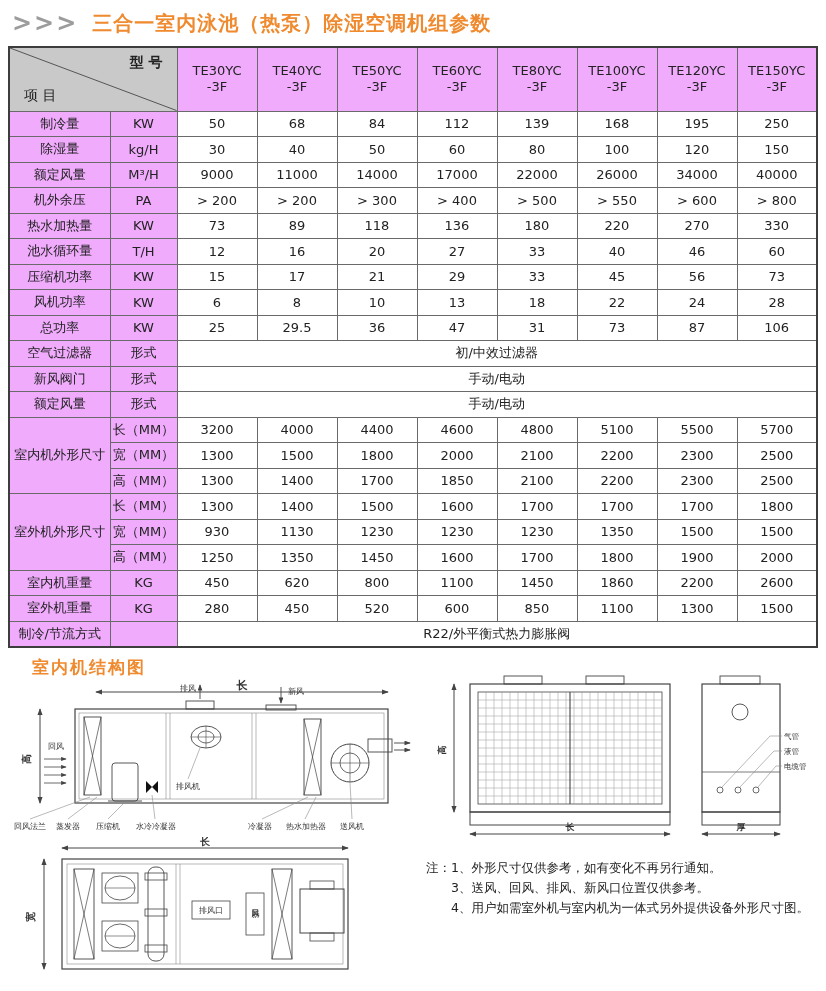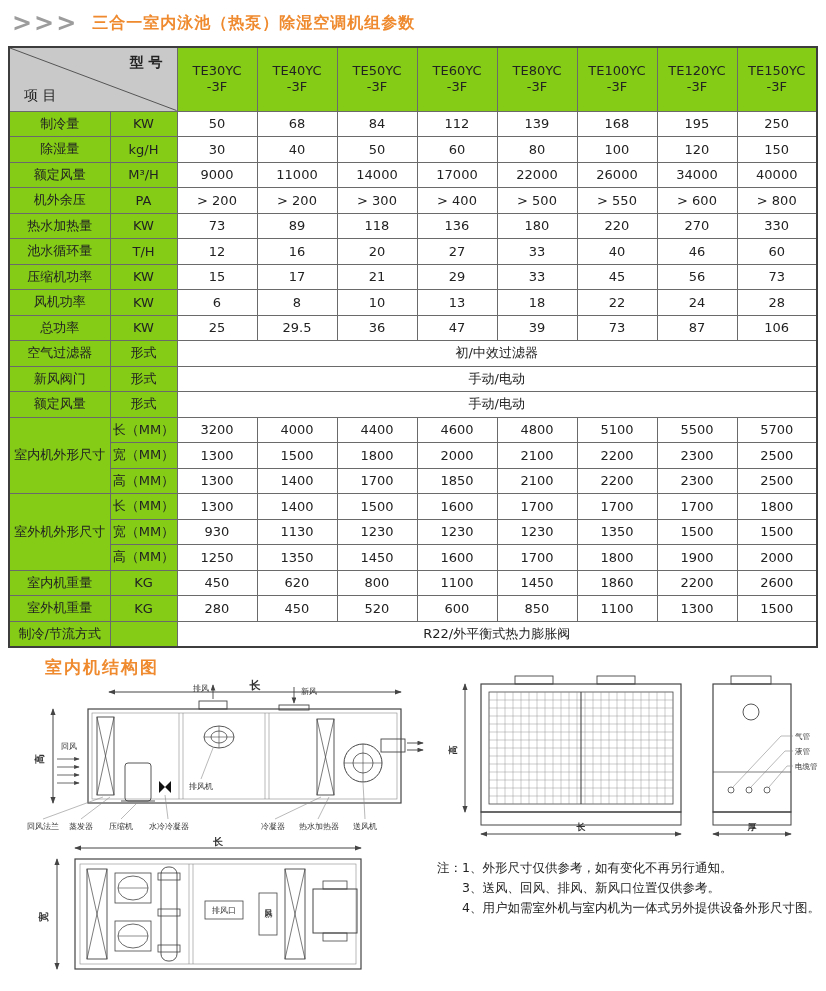--- a/index.html
+++ b/index.html
@@ -3,42 +3,42 @@
 <meta charset="utf-8">
 <style>
   html,body{margin:0;padding:0;}
   body{
     width:826px;height:991px;background:#ffffff;overflow:hidden;
     font-family:"DejaVu Sans","Liberation Sans",sans-serif;color:#222;
   }
   
   .page-header{display:flex;align-items:center;gap:14px;padding:9px 0 7px 12px;}
   .marker{font-size:24px;font-weight:bold;color:#9c9c9c;letter-spacing:2px;transform:scaleY(1.05);}
-  .page-title{font-size:16px;font-weight:bold;color:#ef8a2f;letter-spacing:1px;}
+  .page-title{font-size:20px;font-weight:bold;color:#ef8a2f;letter-spacing:1px;}
   
   table.spec{
     border-collapse:collapse;table-layout:fixed;width:810px;margin:2px 8px 0 8px;
     border:2px solid #3d3d3d;
   }
   table.spec th,table.spec td{
     border:1px solid #6a6a6a;text-align:center;vertical-align:middle;
     padding:0;font-size:13px;overflow:hidden;white-space:nowrap;font-weight:normal;
   }
   col.c-lbl{width:101px;} col.c-unit{width:67px;}
   thead tr{height:64px;} tbody tr{height:25.5px;}
-  thead th,.lbl,.unit{background:#84cc16;}
+  thead th,.lbl,.unit{background:#f0abfc;}
   .val{background:#ffffff;}
   th.model{font-weight:bold;font-size:13.5px;line-height:1.25;}
   .corner{position:relative;background:#c9c9c9;}
   .corner svg.diag{position:absolute;left:0;top:0;width:100%;height:100%;}
   .corner .tr-lab{position:absolute;top:6px;right:14px;font-weight:bold;font-size:14px;}
   .corner .bl-lab{position:absolute;bottom:6px;left:14px;font-weight:normal;font-size:14px;}
   
   .bottom{display:flex;margin-top:6px;}
-  .left-col{width:418px;margin-left:13px;}
+  .left-col{width:418px;}
   .right-col{flex:1;}
   .sec-title{color:#ef8a2f;font-weight:bold;font-size:17px;letter-spacing:2px;}
   .sec-title.indoor{margin:2px 0 0 32px;}
   .sec-title.outdoor{margin:2px 0 0 172px;}
   svg.diagram{display:block;}
   svg.diagram text{fill:#333;}
   svg.diagram .ln{stroke:#444;fill:none;}
   svg.diagram .thin{stroke:#8a8a8a;fill:none;stroke-width:.6;}
   
   .notes{display:flex;font-size:12.5px;color:#222;margin:16px 0 0 8px;line-height:1.6;font-weight:500;}
@@ -206,21 +206,21 @@
         <td class="val">24</td>
         <td class="val">28</td>
       </tr>
       <tr>
         <th class="lbl">总功率</th>
         <td class="unit">KW</td>
         <td class="val">25</td>
         <td class="val">29.5</td>
         <td class="val">36</td>
         <td class="val">47</td>
-        <td class="val">39</td>
+        <td class="val">31</td>
         <td class="val">73</td>
         <td class="val">87</td>
         <td class="val">106</td>
       </tr>
       <tr>
         <th class="lbl">空气过滤器</th>
         <td class="unit">形式</td>
         <td class="val merged" colspan="8">初/中效过滤器</td>
       </tr>
       <tr>

